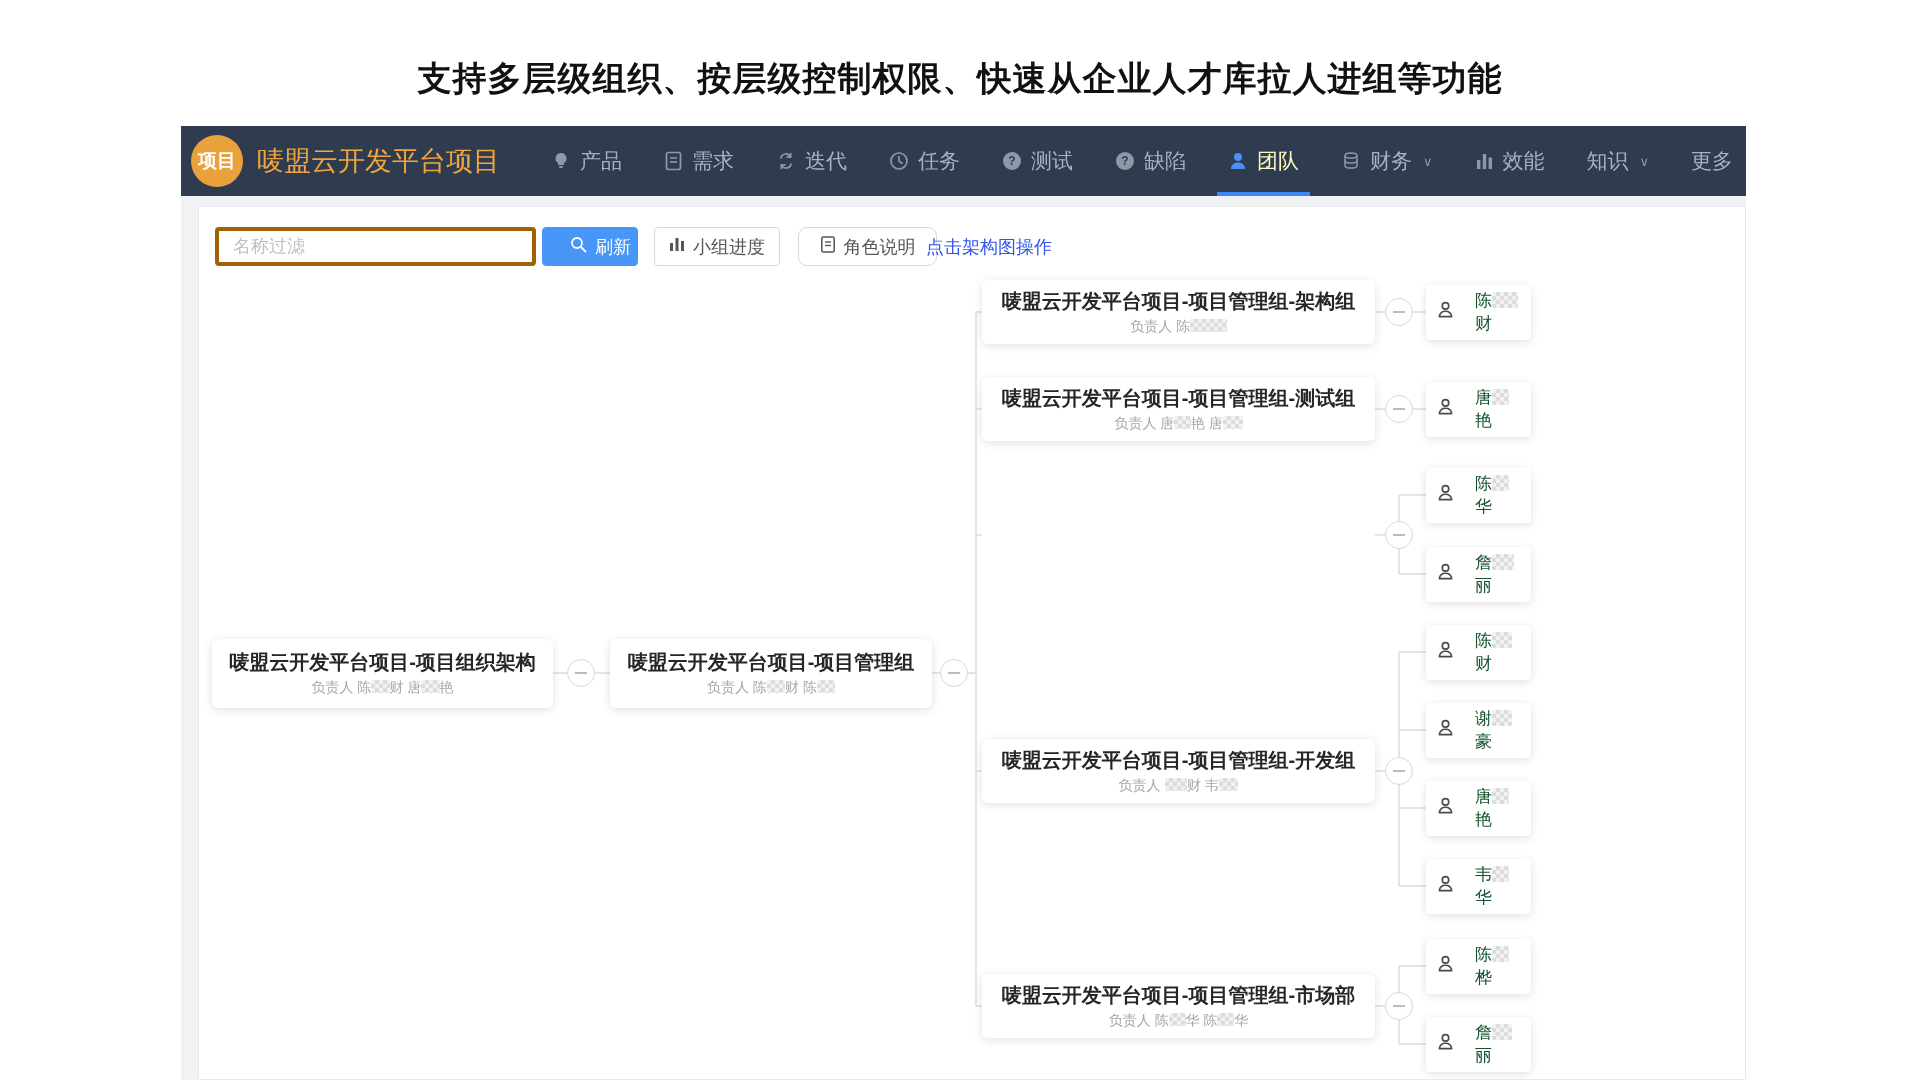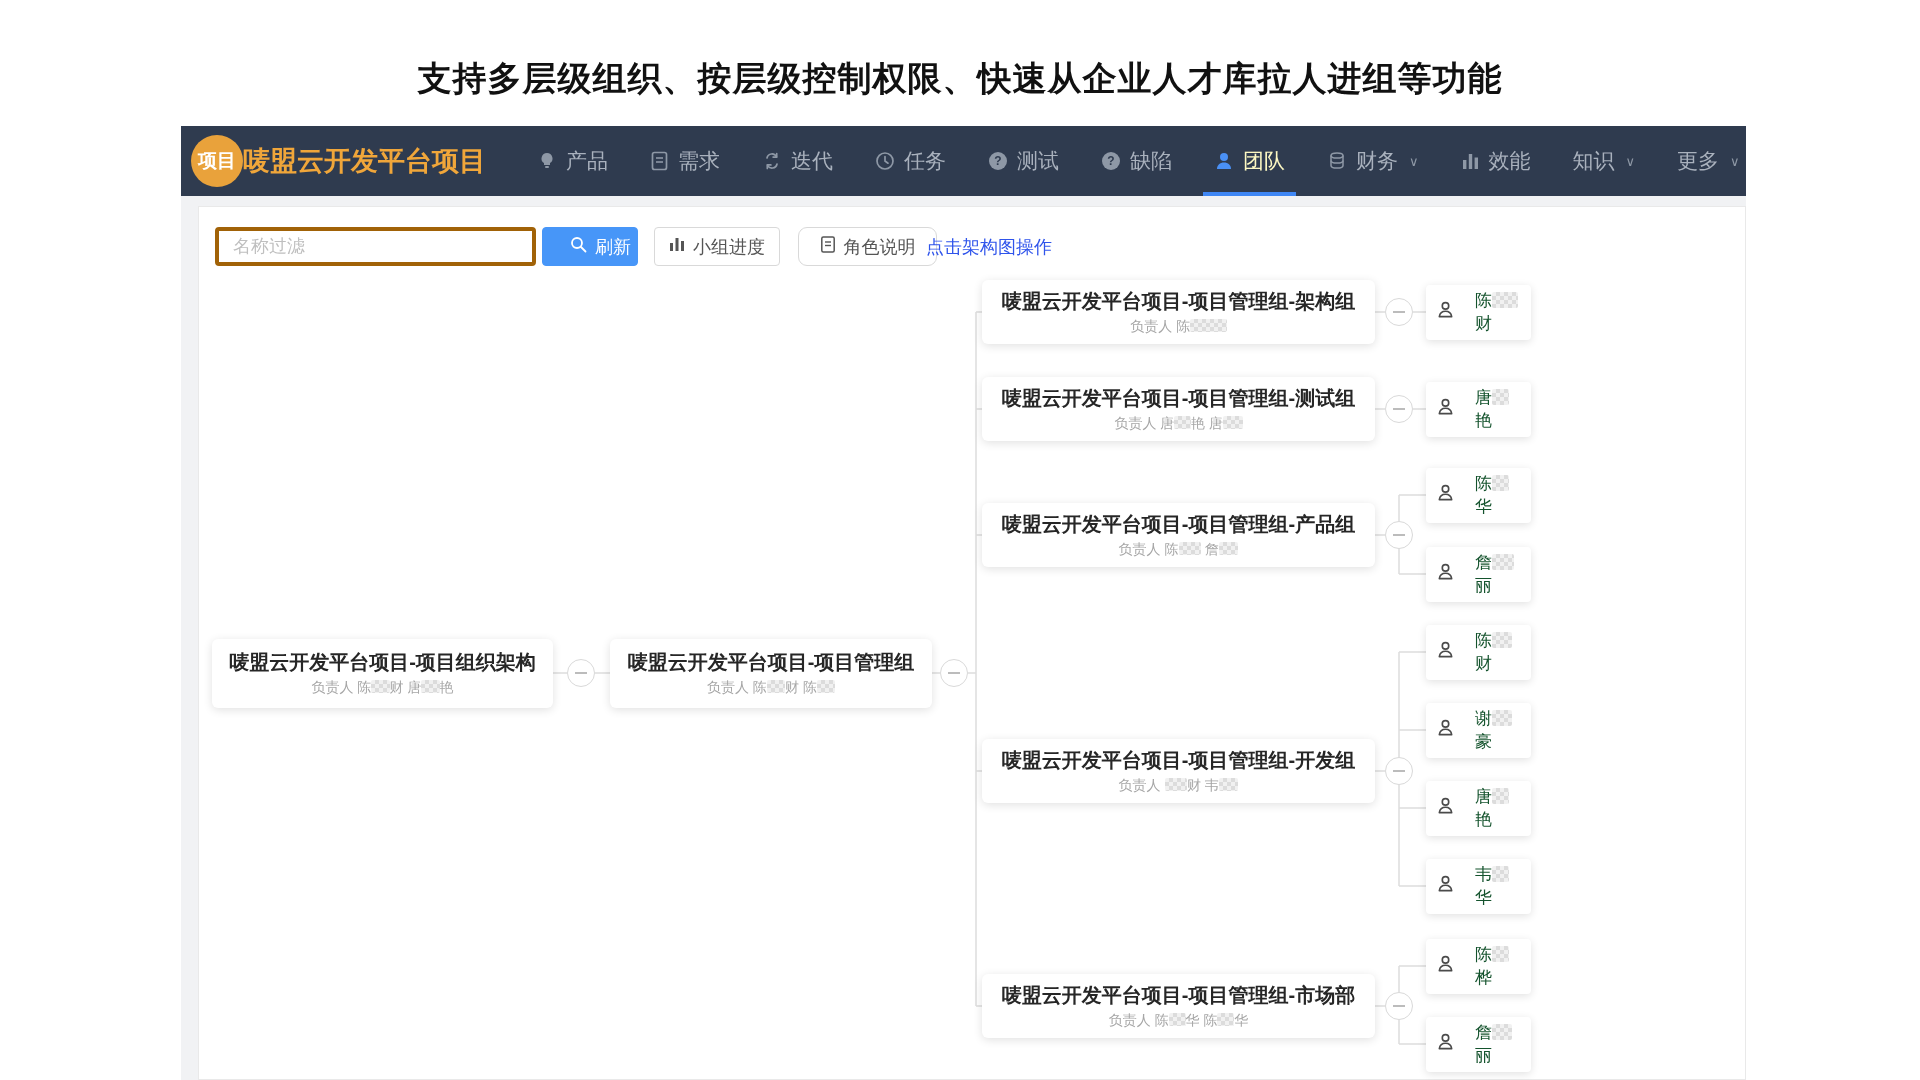--- a/index.html
+++ b/index.html
@@ -19,21 +19,21 @@
     position:absolute;left:181px;top:126px;width:1565px;height:70px;
     background:#2f3b4f;display:flex;align-items:center;box-sizing:border-box;
     padding-left:10px;white-space:nowrap;overflow:hidden;
   }
   .logo-badge{
     width:52px;height:52px;border-radius:50%;background:#e9a23b;
     color:#fff;font-size:19px;font-weight:bold;
     display:flex;align-items:center;justify-content:center;flex:0 0 auto;
   }
   .brand{
-    color:#f0a63a;font-size:27px;font-weight:bold;margin-right:30px;
+    color:#f0a63a;font-size:27px;font-weight:normal;margin-left:14px;margin-right:30px;
   }
   .nav-items{display:flex;align-items:stretch;height:100%;}
   .nav-item{
     display:flex;align-items:center;gap:9px;padding:0 21px;
     color:#a9b1bd;font-size:21px;cursor:pointer;position:relative;height:100%;
   }
   .nav-item .ic{display:flex;align-items:center;}
   .nav-item.active{color:#fef9c3;}
   .nav-item.active::after{
     content:"";position:absolute;left:10px;right:10px;bottom:0;height:4px;background:#3f87f5;
@@ -298,24 +298,20 @@
           <div class="nt">唛盟云开发平台项目-项目管理组-测试组</div>
                  <div class="no"><span>负责人 唐</span><span class="cz" style="width:1.2em"></span><span>艳 唐</span><span class="cz" style="width:1.4em"></span></div>
         </div>
         <div class="member-node" style="left: 1227px; top: 174.5px; width: 105px; height: 55px;">
           <span class="ic"><svg width="19" height="19" viewBox="0 0 20 20">
               <circle cx="10" cy="6.2" r="3.4" fill="none" stroke="#4a4a4a" stroke-width="1.7"></circle>
               <path d="M3.5 17.5c.6-3.6 3.2-5.6 6.5-5.6s5.9 2 6.5 5.6z" fill="none" stroke="#4a4a4a" stroke-width="1.7" stroke-linejoin="round"></path>
             </svg></span>
                  <span><span>唐</span><span class="cz" style="width:1em"></span><span>艳</span></span>
         </div>
-        <div class="org-node" style="left: 783px; top: 296px; width: 393px; height: 64px;">
-          <div class="nt">唛盟云开发平台项目-项目管理组-产品组</div>
-                 <div class="no"><span>负责人 陈</span><span class="cz" style="width:1.6em"></span><span> 詹</span><span class="cz" style="width:1.4em"></span></div>
-        </div>
         <div class="member-node" style="left: 1227px; top: 260.5px; width: 105px; height: 55px;">
           <span class="ic"><svg width="19" height="19" viewBox="0 0 20 20">
               <circle cx="10" cy="6.2" r="3.4" fill="none" stroke="#4a4a4a" stroke-width="1.7"></circle>
               <path d="M3.5 17.5c.6-3.6 3.2-5.6 6.5-5.6s5.9 2 6.5 5.6z" fill="none" stroke="#4a4a4a" stroke-width="1.7" stroke-linejoin="round"></path>
             </svg></span>
                  <span><span>陈</span><span class="cz" style="width:1em"></span><span>华</span></span>
         </div>
         <div class="member-node" style="left: 1227px; top: 339.5px; width: 105px; height: 55px;">
           <span class="ic"><svg width="19" height="19" viewBox="0 0 20 20">
               <circle cx="10" cy="6.2" r="3.4" fill="none" stroke="#4a4a4a" stroke-width="1.7"></circle>

